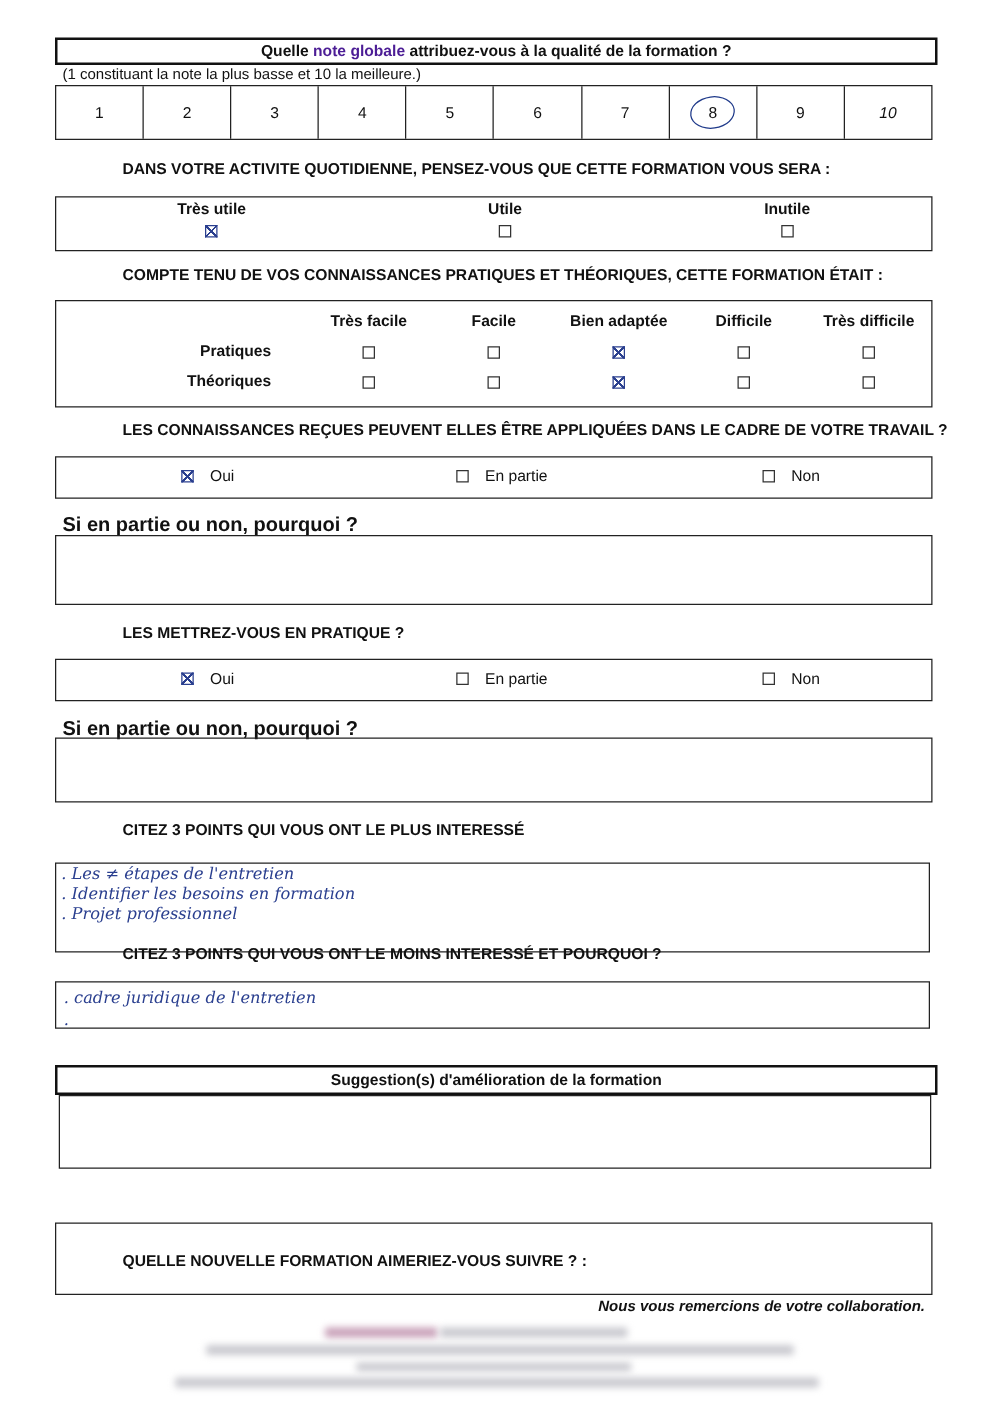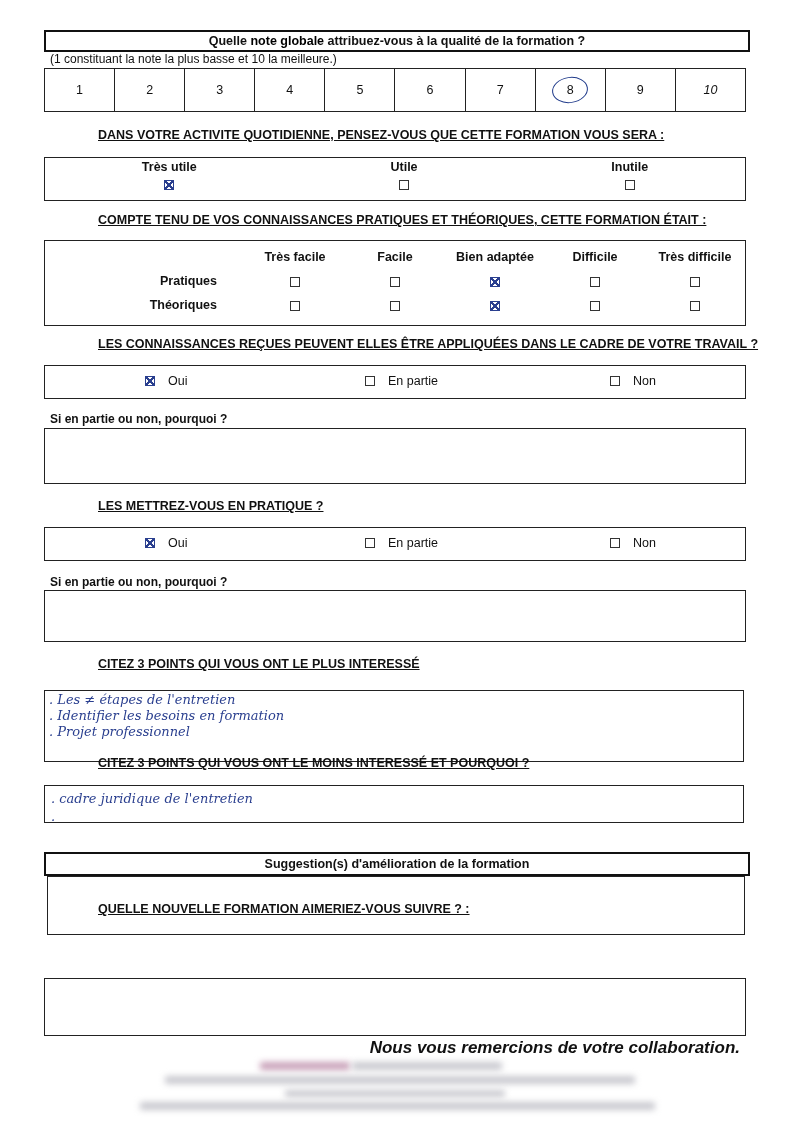--- a/index.html
+++ b/index.html
@@ -1,47 +1,47 @@
 <!DOCTYPE html>
 <html><head>
 <meta charset="utf-8">
 <style>
   html, body { margin: 0; padding: 0; background: #ffffff; }
   body { width: 794px; height: 1122px; position: relative; overflow: hidden;
          font-family: "Liberation Sans", sans-serif; color: #111; }
   .abs { position: absolute; }
   .title-box { left: 44px; top: 30px; width: 702px; height: 18px; border: 2px solid #111;
                text-align: center; font-weight: bold; font-size: 12.5px; line-height: 18px; }
-  .title-box .accent { color: #000000; }
+  .title-box .accent { color: #4c1d95; }
   .note { left: 50px; top: 52px; font-size: 12px; }
   .rating { left: 44px; top: 68px; width: 700px; height: 42px; border: 1px solid #222;
             display: flex; }
   .rating .cell { flex: 1; border-right: 1px solid #222; display: flex; align-items: center;
                   justify-content: center; font-size: 12.5px; position: relative; }
   .rating .cell:last-child { border-right: none; font-style: italic; }
   .circle { position: absolute; width: 34px; height: 24px; border: 1.5px solid #1f3a8a;
             border-radius: 50%; left: 50%; top: 50%; transform: translate(-50%,-50%) rotate(-8deg); }
-  .heading { font-weight: bold; font-size: 12.5px; text-decoration: underline; left: 50px; padding-left: 48px; }
-  .subheading { font-weight: bold; font-size: 12px; left: 50px; }
+  .heading { font-weight: bold; font-size: 12.5px; left: 50px; padding-left: 48px; }
+  .subheading { font-weight: bold; font-size: 16px; left: 50px; }
   .box { border: 1px solid #222; left: 44px; width: 700px; }
   .cb { display: inline-block; width: 8px; height: 8px; border: 1px solid #333; vertical-align: middle; position: relative; }
   .cb.checked::after { content: ""; position: absolute; left: -1px; top: -1px; width: 10px; height: 10px;
       background: linear-gradient(45deg, transparent 44%, #2a3f8f 45%, #2a3f8f 55%, transparent 56%),
                   linear-gradient(-45deg, transparent 44%, #2a3f8f 45%, #2a3f8f 55%, transparent 56%); }
   .cb.checked { border-color: #2a3f8f; }
   .u3 { display: flex; justify-content: space-around; }
   .col { text-align: center; font-size: 12.5px; }
   .col .lbl { font-weight: bold; margin-bottom: 3px; }
   .grid { display: grid; grid-template-columns: 200px 100px 100px 100px 100px 100px; font-size: 12.5px; }
   .grid div { text-align: center; height: 24px; line-height: 24px; }
   .grid .hd { font-weight: bold; }
   .grid .rowlbl { font-weight: bold; text-align: right; padding-right: 28px; }
   .opt { font-size: 12.5px; display: flex; align-items: center; gap: 13px; }
   .hand { font-family: "DejaVu Serif", serif; font-style: italic; color: #2a3f8f; font-size: 13px; line-height: 13px; }
-  .thanks { right: 54px; top: 1038px; font-weight: bold; font-style: italic; font-size: 17px; }
+  .thanks { right: 54px; top: 1038px; font-weight: bold; font-style: italic; font-size: 12px; }
   .blur { background: #c9c9cf; filter: blur(3px); border-radius: 2px; position: absolute; }
 </style>
 </head>
 <body>
 
 <div class="abs title-box">
   <span>Quelle </span><span class="accent">note globale</span><span> attribuez-vous à la qualité de la formation ?</span>
 </div>
 <div class="abs note">(1 constituant la note la plus basse et 10 la meilleure.)</div>
 <div class="abs rating" id="rating-scale">
@@ -154,21 +154,21 @@
 
 <div class="abs heading" style="top:756px;">CITEZ 3 POINTS QUI VOUS ONT LE MOINS INTERESSÉ ET POURQUOI ?</div>
 <div class="abs box" style="top:785px; height:38px; padding:6px 6px; box-sizing:border-box;">
   <div class="hand">. cadre juridique de l'entretien</div>
   <div class="hand" style="margin-top:5px;">.</div>
 </div>
 
 <div class="abs title-box" style="top:852px; height:20px; line-height:20px;">Suggestion(s) d'amélioration de la formation</div>
 <div class="abs box" style="top:876px; height:57px; left:47px; width:696px;"></div>
 
-<div class="abs heading" style="top:902px;">QUELLE NOUVELLE FORMATION AIMERIEZ-VOUS SUIVRE ? :</div>
+<div class="abs heading" style="top:1002px;">QUELLE NOUVELLE FORMATION AIMERIEZ-VOUS SUIVRE ? :</div>
 <div class="abs box" style="top:978px; height:56px;"></div>
 
 <div class="abs thanks">Nous vous remercions de votre collaboration.</div>
 
 <div>
   <div class="blur" style="left:260px; top:1062px; width:90px; height:8px; background:#c8a0b8;"></div>
   <div class="blur" style="left:352px; top:1062px; width:150px; height:8px;"></div>
   <div class="blur" style="left:165px; top:1076px; width:470px; height:8px;"></div>
   <div class="blur" style="left:285px; top:1090px; width:220px; height:7px;"></div>
   <div class="blur" style="left:140px; top:1102px; width:515px; height:8px;"></div>

